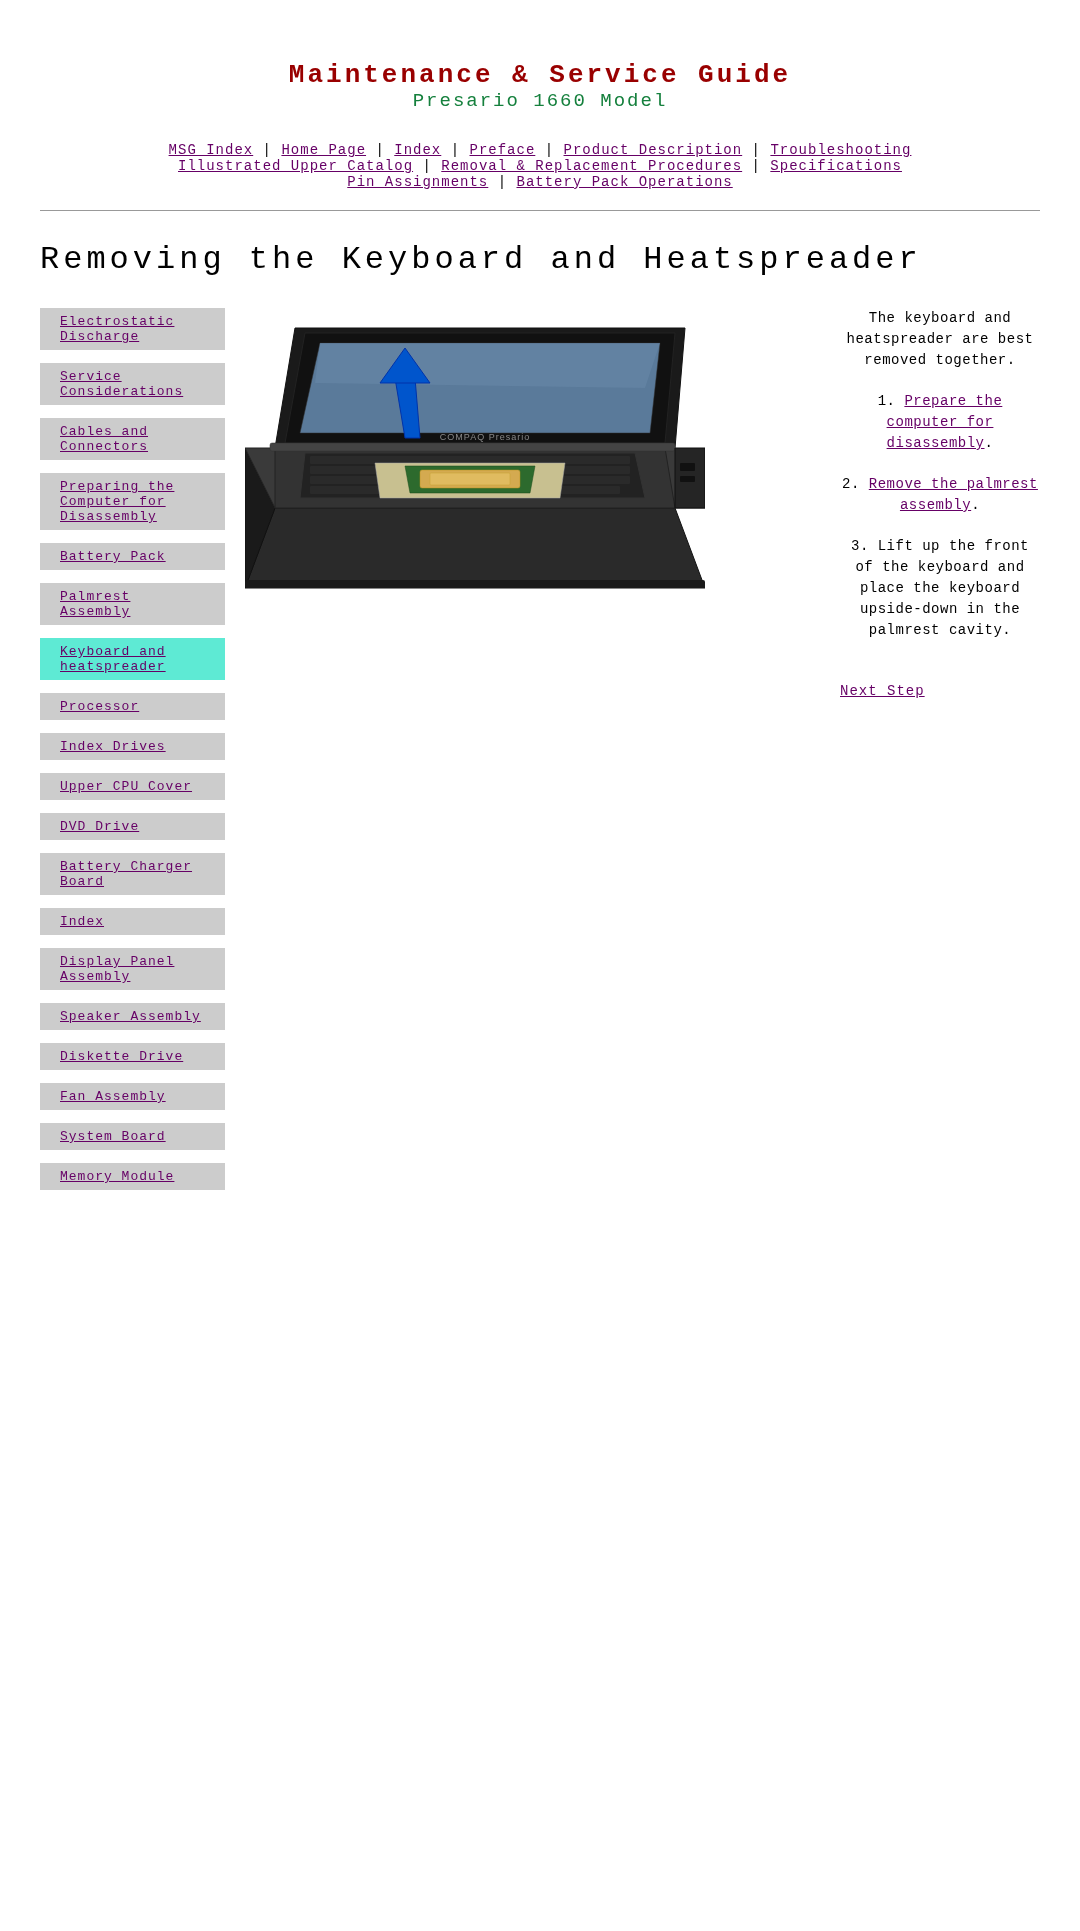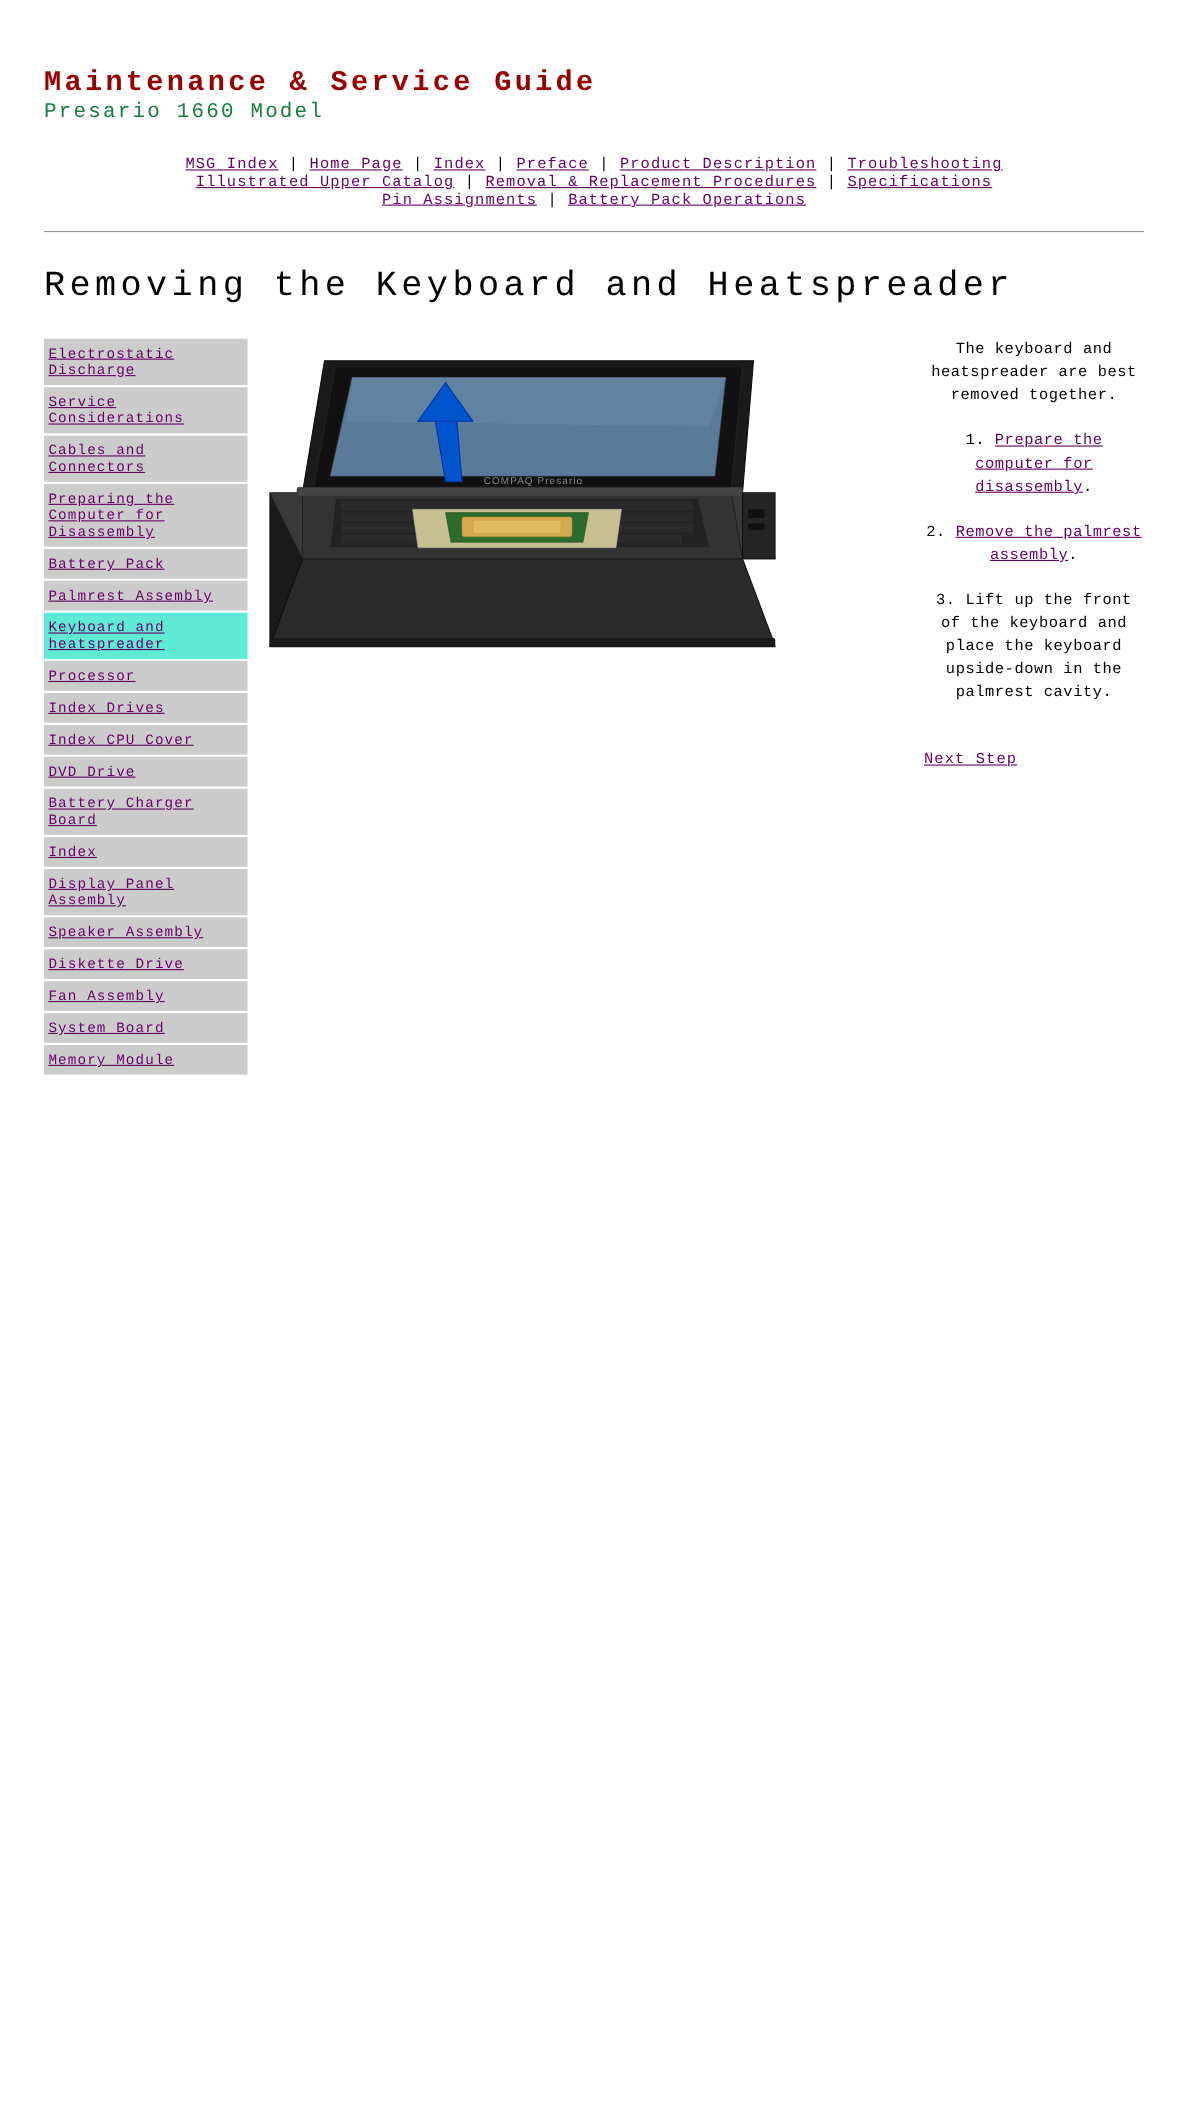--- a/index.html
+++ b/index.html
@@ -5,20 +5,21 @@
     * { margin: 0; padding: 0; box-sizing: border-box; }
     body {
       font-family: "Courier New", Courier, monospace;
       background: #ffffff;
       color: #000000;
       width: 1080px;
       min-height: 1931px;
       padding: 60px 40px 40px 40px;
     }
     .header {
+      text-align: center;
       margin-bottom: 30px;
     }
     .header h1 {
       color: #990000;
       font-size: 26px;
       font-weight: bold;
       letter-spacing: 3px;
       font-family: "Courier New", Courier, monospace;
     }
     .header h2 {
@@ -59,22 +60,22 @@
     .content-area {
       display: flex;
       gap: 20px;
     }
     .sidebar {
       width: 185px;
       flex-shrink: 0;
     }
     .sidebar-item {
       background: #cccccc;
-      padding: 6px 4px;
-      margin-bottom: 2px;
+      padding: 6px 20px;
+      margin-bottom: 13px;
       font-size: 13px;
       letter-spacing: 1px;
       font-family: "Courier New", Courier, monospace;
     }
     .sidebar-item a {
       color: #660066;
       text-decoration: underline;
       font-family: "Courier New", Courier, monospace;
       font-size: 13px;
     }
@@ -188,21 +189,21 @@
     <div class="sidebar-item active">
       <a href="#">Keyboard and heatspreader</a>
     </div>
     <div class="sidebar-item">
       <a href="#">Processor</a>
     </div>
     <div class="sidebar-item">
       <a href="#">Index Drives</a>
     </div>
     <div class="sidebar-item">
-      <a href="#">Index CPU Cover</a>
+      <a href="#">Upper CPU Cover</a>
     </div>
     <div class="sidebar-item">
       <a href="#">DVD Drive</a>
     </div>
     <div class="sidebar-item">
       <a href="#">Battery Charger Board</a>
     </div>
     <div class="sidebar-item">
       <a href="#">Index</a>
     </div>

